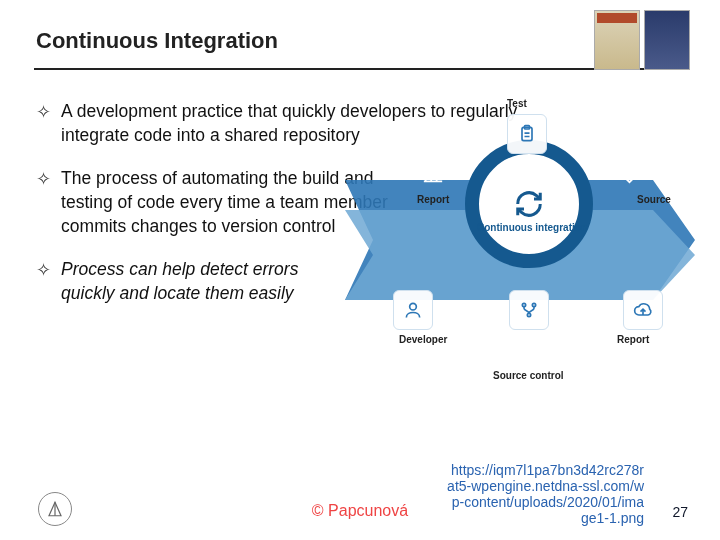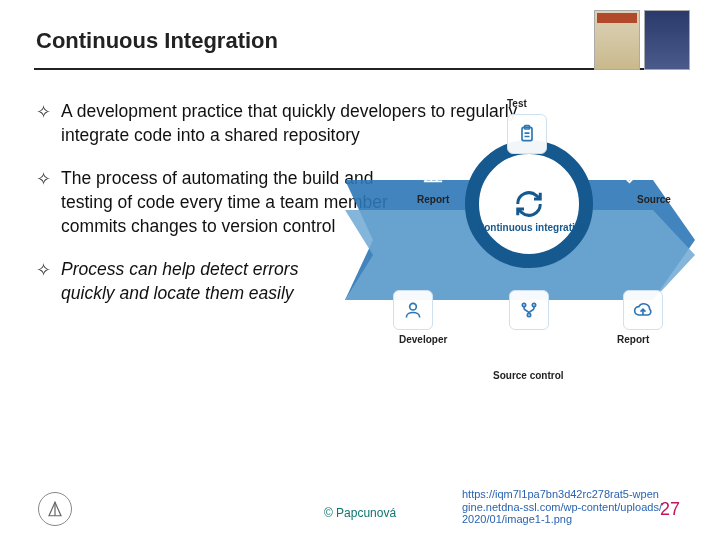--- a/index.html
+++ b/index.html
@@ -160,39 +160,40 @@
     border: 1px solid #888;
     border-radius: 50%;
     display:flex;align-items:center;justify-content:center;
     color:#555;
   }
   .copy {
     position: absolute;
     left: 50%;
     transform: translateX(-50%);
     bottom: 10px;
-    font-size: 12px;
-    color: #0f766e;
+    font-size: 16px;
+    color: #ef4444;
   }
   .srclink {
     position: absolute;
-    right: 58px;
+    right: 76px;
     bottom: 4px;
     width: 200px;
-    font-size: 11px;
+    font-size: 14px;
     color: #2a63b0;
     word-break: break-all;
     line-height: 1.15;
+    text-align: right;
   }
   .pagenum {
     position: absolute;
-    right: 40px;
+    right: 32px;
     bottom: 10px;
-    font-size: 18px;
-    color: #be185d;
+    font-size: 14px;
+    color: #0f172a;
   }
   svg { display:block; }
 </style>
 </head>
 <body>
 
 <div class="header">
   <div class="title">Continuous Integration</div>
   <div class="header-images">
     <div class="thumb">

